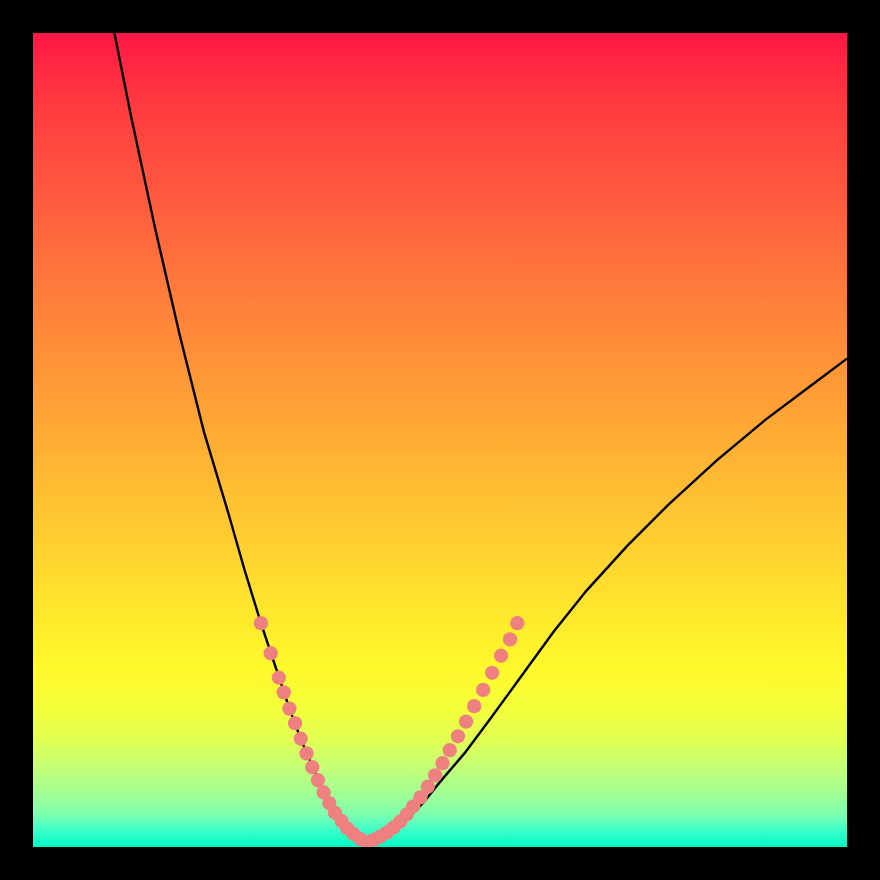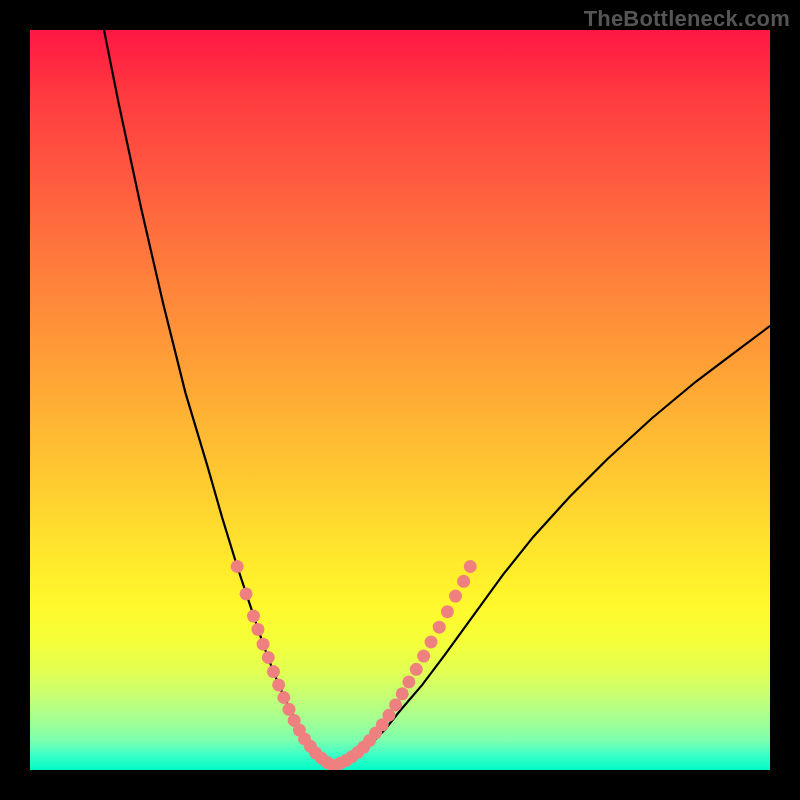--- a/index.html
+++ b/index.html
@@ -57,21 +57,20 @@
     left: 0; top: 0;
     width: 100%; height: 100%;
   }
   .curve { fill: none; stroke: #000; stroke-width: 2.2; }
   .marker { fill: #ef8080; }
 </style>
 </head>
 <body>
 
 <div class="stage">
-  <div class="watermark">TheBottleneck.com</div>
   <div class="plot">
     <div class="gradient-bg"></div>
     <svg class="curves" viewBox="0 0 740 740" preserveAspectRatio="none">
       <g id="curve-group">
           <path d="M74.00 0.00 L88.80 74.00 L111.00 177.60 L133.20 273.80 L155.40 362.60 L177.60 436.60 L192.40 488.40 L207.20 536.50 L222.00 580.90 L233.10 614.20 L244.20 643.80 L255.30 669.70 L266.40 691.90 L277.50 710.40 L288.60 725.20 L299.70 736.30" class="curve"></path>
           <path d="M299.70 736.30 L310.80 732.60 L325.60 725.20 L340.40 714.10 L355.20 699.30 L370.00 680.80 L392.20 654.90 L414.40 625.30 L444.00 584.60 L473.60 543.90 L503.20 506.90 L540.20 466.20 L577.20 429.20 L621.60 388.50 L666.00 351.50 L710.40 318.20 L740.00 296.00" class="curve"></path>
         </g>
       <g id="marker-group">
           <circle cx="207.20" cy="536.50" r="6.5" class="marker"></circle>
           <circle cx="216.08" cy="563.88" r="6.5" class="marker"></circle>

